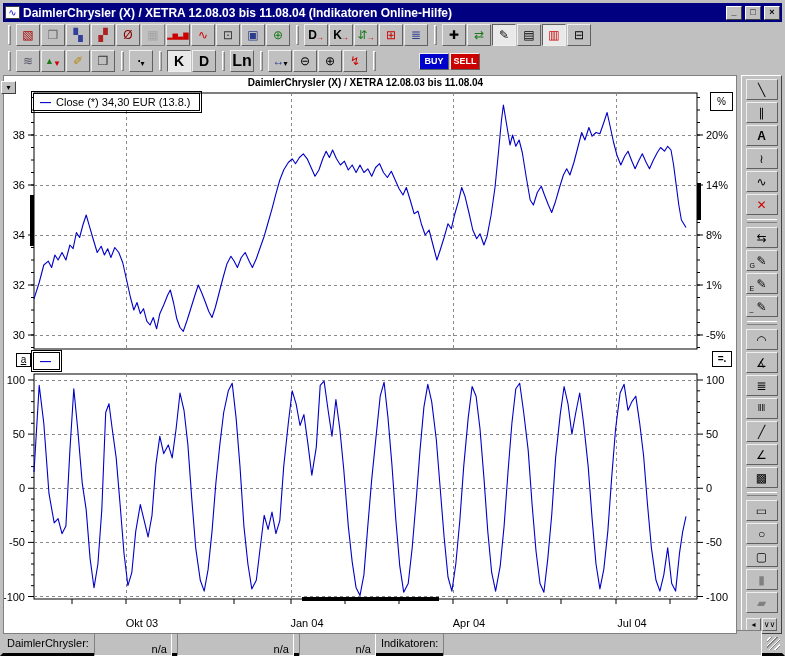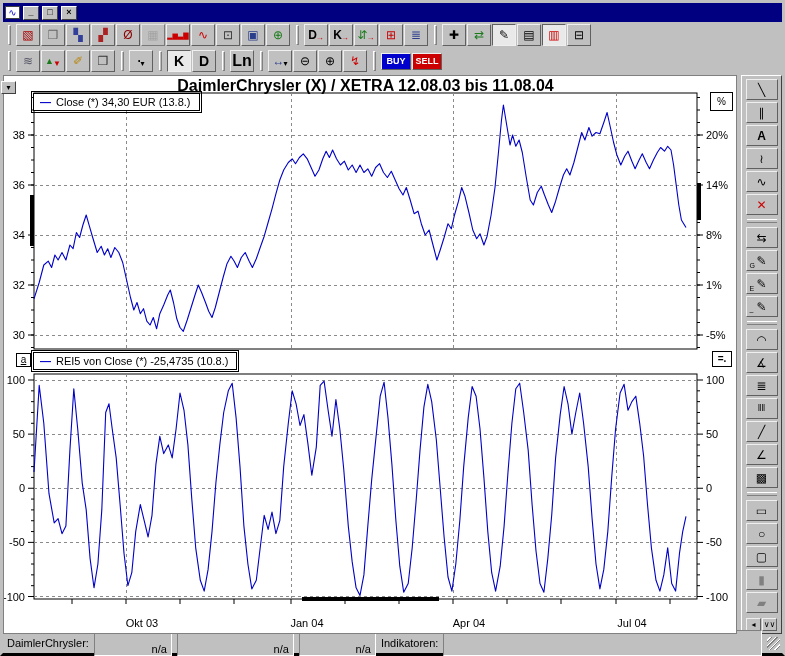--- a/index.html
+++ b/index.html
@@ -34,21 +34,21 @@
   .sidebar{width:41px;background:#c0c0c0;display:flex;flex-direction:column;align-items:center;
     padding:3px 0 2px 0;border:1px solid;border-color:#fff #404040 #404040 #fff;}
   .sbtn{width:32px;height:21px;display:flex;align-items:center;justify-content:center;background:#c0c0c0;
     border:1px solid;border-color:#efefef #606060 #606060 #efefef;font-size:12px;margin-bottom:2px;position:relative;line-height:1;}
   .sbtn .accent{position:absolute;left:3px;bottom:1px;font-size:7px;}
   .sdivider{width:30px;height:4px;border-top:1px solid #fff;border-bottom:1px solid #808080;margin:2px 0 4px 0;}
   .sfooter{margin-top:auto;display:flex;gap:1px;}
   .sfoot-btn{width:15px;height:13px;background:#c0c0c0;border:1px solid;border-color:#efefef #606060 #606060 #efefef;
     font-size:8px;display:flex;align-items:center;justify-content:center;line-height:1;}
   
-  .chart-title{position:absolute;left:30px;width:663px;top:1px;text-align:center;font-weight:bold;font-size:16px;}
+  .chart-title{position:absolute;left:30px;width:663px;top:1px;text-align:center;font-weight:bold;font-size:10px;}
   .legendbox{position:absolute;background:#fff;border:1px solid #000;outline:1px solid #000;outline-offset:1px;
     padding:2px 8px 2px 6px;font-size:11px;white-space:nowrap;display:flex;align-items:center;gap:5px;}
   .legend-dash{font-weight:bold;}
   .mini-btn{position:absolute;background:#fff;border:1px solid #000;font-size:10px;display:flex;
     align-items:center;justify-content:center;line-height:1;}
   .collapse-btn{position:absolute;left:-3px;top:5px;width:15px;height:13px;background:#c0c0c0;
     border:1px solid;border-color:#fff #404040 #404040 #fff;font-size:8px;display:flex;align-items:center;justify-content:center;}
   
   .statusbar{height:17px;display:flex;align-items:center;font-size:11px;gap:5px;padding:1px 2px 0 4px;}
   .sfield{height:14px;border:1px solid;border-color:#808080 #fff #fff #808080;background:#c0c0c0;
@@ -59,20 +59,21 @@
 </style>
 </head>
 <body>
 
 <div class="screen">
 
   <div class="titlebar">
     <div class="win-icon">
         <span>∿</span>
       </div>
+    <div class="title">DaimlerChrysler (X) / XETRA 12.08.03 bis 11.08.04 (Indikatoren Online-Hilfe)</div>
     <div class="winbtn">
         <span>_</span>
       </div>
     <div class="winbtn">
         <span>□</span>
       </div>
     <div class="winbtn">
         <span>×</span>
       </div>
   </div>
@@ -207,21 +208,21 @@
         </div>
         <div class="tbtn">
           <span class="g" style="color: rgb(0, 0, 0);">⊕</span>
         </div>
         <div class="tbtn">
           <span class="g" style="color: rgb(204, 0, 0);">↯</span>
         </div>
       </div>
       <div class="grip"></div>
       <div class="tgroup">
-        <div class="tbtn trade" style="background: rgb(0, 0, 205);">
+        <div class="tbtn trade" style="background: rgb(0, 0, 205); margin-left: 38px;">
           <span class="g" style="color: rgb(255, 255, 255);">BUY</span>
         </div>
         <div class="tbtn trade" style="background: rgb(204, 0, 0);">
           <span class="g" style="color: rgb(255, 255, 255);">SELL</span>
         </div>
       </div>
     </div>
 
   <div class="content">
     <div class="chart-panel">
@@ -388,21 +389,20 @@
         </div>
       <div class="legendbox" style="left:29px;top:17px;">
         <span class="legend-dash" style="color: rgb(0, 0, 200);">—</span>
         <span>Close (*) 34,30 EUR (13.8.)</span>
       </div>
       <div class="mini-btn" style="left:706px;top:16px;width:23px;height:19px;">
           <span>%</span>
         </div>
       <div class="legendbox" style="left:29px;top:276px;">
         <span class="legend-dash" style="color: rgb(0, 0, 200);">—</span>
-        <span>REI5 von Close (*) -25,4735 (10.8.)</span>
       </div>
       <div class="mini-btn" style="left:12px;top:277px;width:15px;height:14px;text-decoration:underline;">
           <span>a</span>
         </div>
       <div class="mini-btn" style="left:708px;top:275px;width:20px;height:16px;font-weight:bold;">
           <span>=.</span>
         </div>
     </div>
     <div class="gap"></div>
     <div class="sidebar" id="sidebar">

